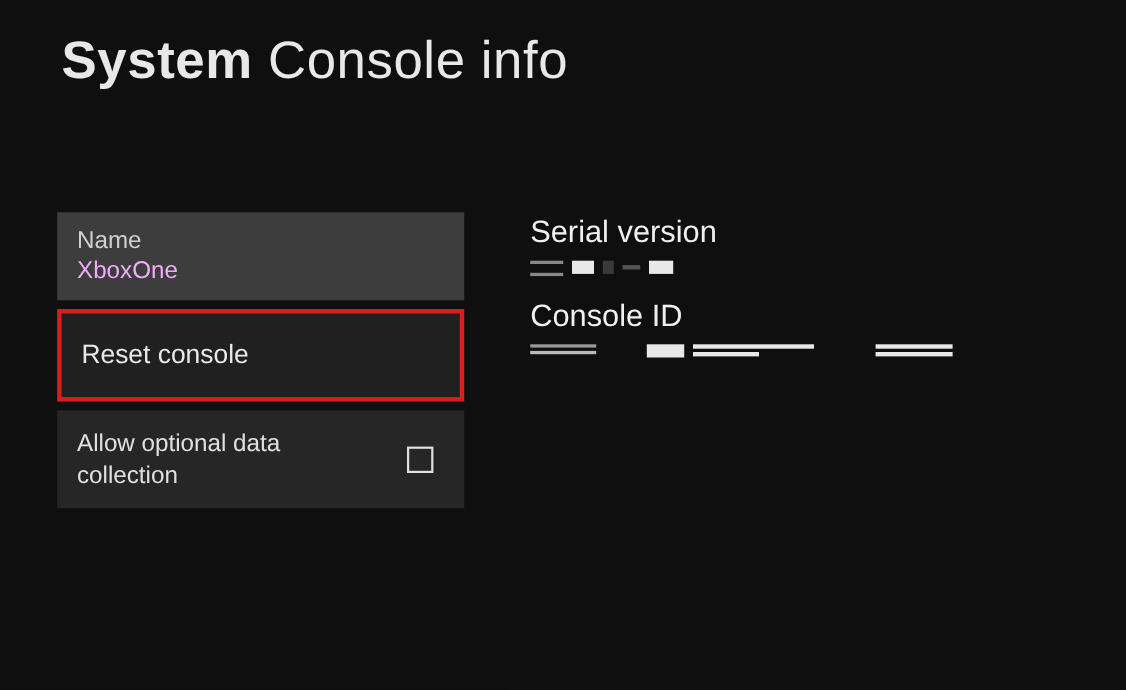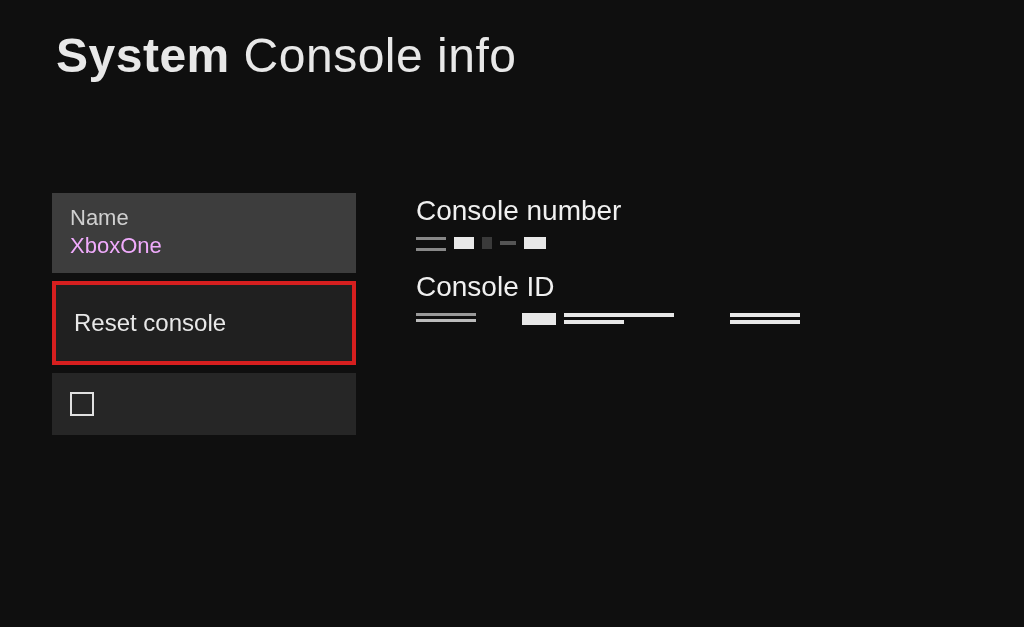--- a/index.html
+++ b/index.html
@@ -26,21 +26,21 @@
     }
     .header-title .bold {
       font-weight: 600;
     }
     .content {
       display: flex;
       margin-top: 110px;
       padding: 0 0 0 52px;
     }
     .left-panel {
-      width: 304px;
+      width: 370px;
       display: flex;
       flex-direction: column;
       gap: 8px;
     }
     .card {
       background: #2a2a2a;
       padding: 14px 18px 16px 18px;
       min-height: 62px;
       display: flex;
       align-items: flex-start;
@@ -156,29 +156,30 @@
     <div class="card card-name">
       <div class="label">Name</div>
       <div class="value">XboxOne</div>
     </div>
 
     <div class="card card-reset">
       <span>Reset console</span>
     </div>
 
     <div class="card card-optional">
+      <div class="label">Allow optional data collection</div>
       <div class="checkbox"></div>
     </div>
 
   </div>
 
   <div class="right-panel">
 
     <div class="info-block">
-      <div class="info-label">Console number</div>
+      <div class="info-label">Serial version</div>
       <div class="redact-row">
         <span class="stack">
             <span class="r r1"></span>
             <span class="r r1b"></span>
           </span>
         <span class="r r2"></span>
         <span class="r r3"></span>
         <span class="r r4" style="height:4px;margin-top:4px;"></span>
         <span class="r r5"></span>
       </div>

